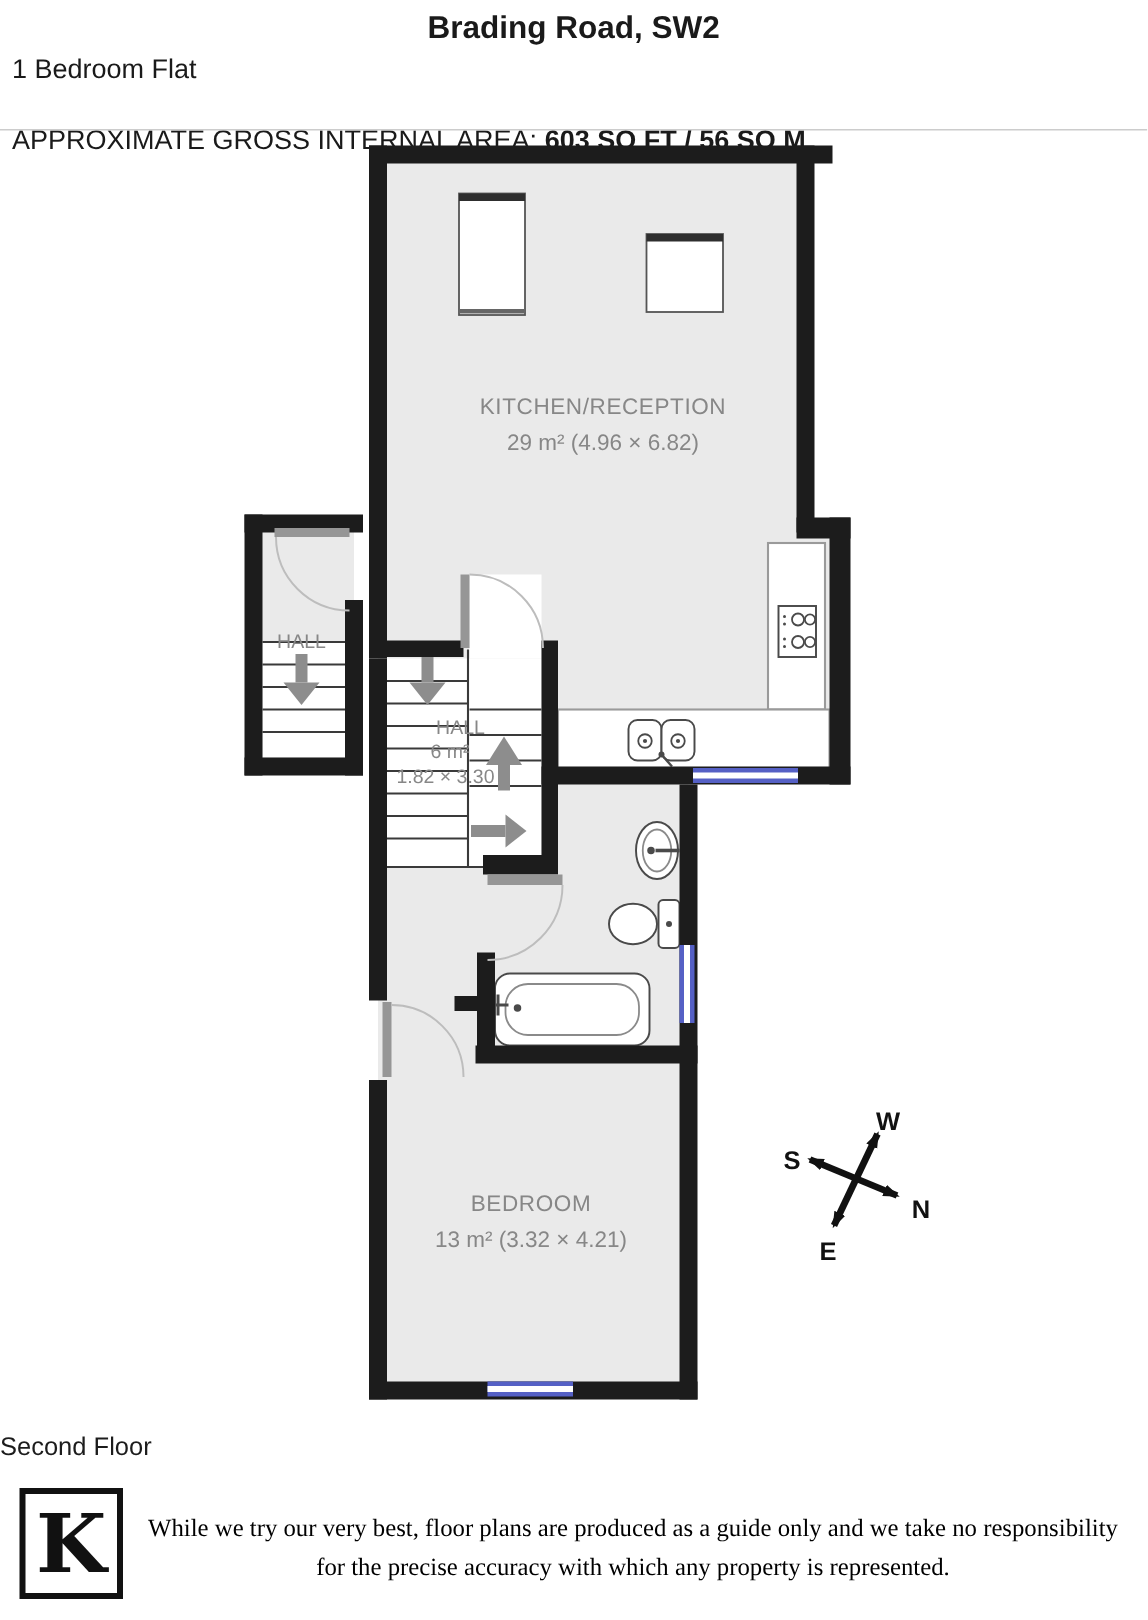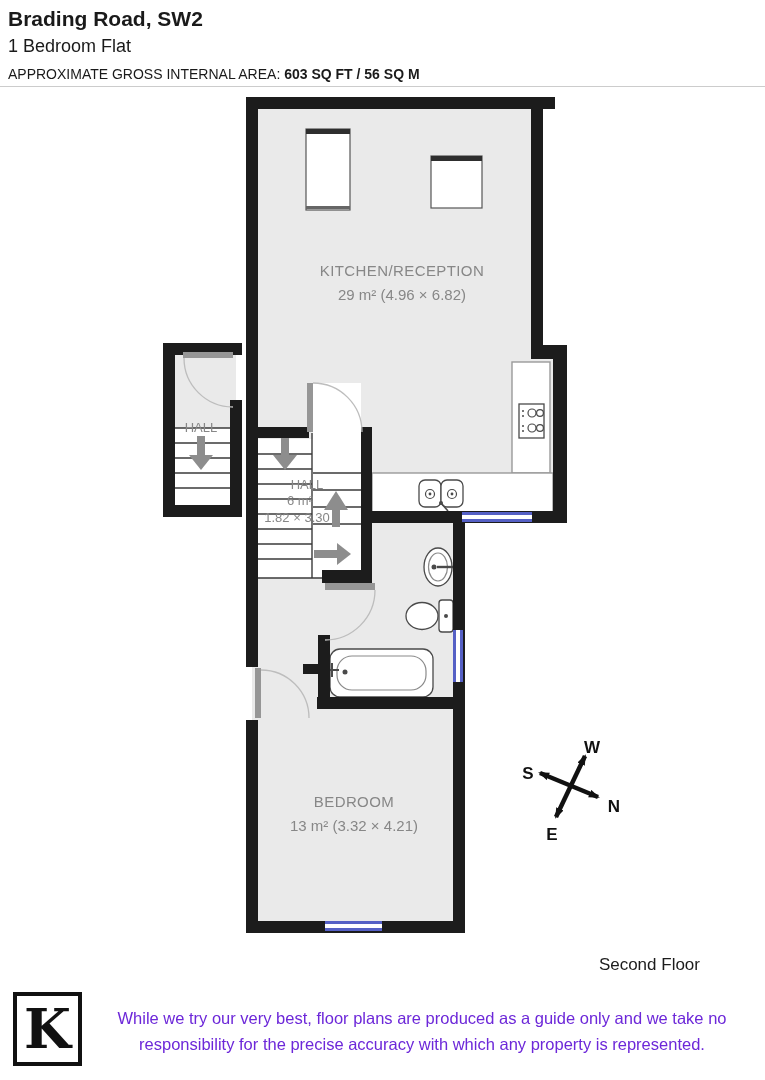--- a/index.html
+++ b/index.html
@@ -1,46 +1,46 @@
 <!DOCTYPE html>
 <html><head>
 <meta charset="utf-8">
 <style>
   html,body{margin:0;padding:0;background:#fff;}
   #page{position:relative;width:765px;height:1080px;background:#ffffff;overflow:hidden;
         font-family:"Liberation Sans",sans-serif;color:#1a1a1a;}
   
   .header{position:absolute;left:8px;top:6px;right:8px;}
-  .addr{font-size:21px;font-weight:bold;line-height:1.25;}
+  .addr{font-size:21px;font-weight:bold;line-height:1.25;text-align:center;}
   .ptype{font-size:18px;font-weight:normal;line-height:1.3;margin-top:3px;}
-  .arealine{font-size:14px;margin-top:7px;}
+  .arealine{font-size:18px;margin-top:24px;}
   .arealine .val{font-weight:bold;}
   .divider{position:absolute;left:0;top:86px;width:765px;height:1px;background:#cccccc;}
   
   svg.plan{position:absolute;left:0;top:0;width:765px;height:1080px;}
   .plan-label{font-family:"Liberation Sans",sans-serif;fill:#878787;}
   .room-name{font-size:15px;letter-spacing:.4px;}
   .room-dims{font-size:15px;}
   .hall-label{font-size:13px;}
   .compass-letter{font-size:17px;font-weight:bold;fill:#111;font-family:"Liberation Sans",sans-serif;}
   .tread{stroke:#3a3a3a;stroke-width:1.4;}
   .fixture{fill:#ffffff;stroke:#4a4a4a;stroke-width:1.3;}
   .fixture-light{fill:none;stroke:#8a8a8a;stroke-width:1.2;}
   .door-leaf{fill:#969696;}
   .door-arc{fill:none;stroke:#bdbdbd;stroke-width:1.3;}
   .counter{fill:#ffffff;stroke:#9a9a9a;stroke-width:1.4;}
   
-  .floor-label{position:absolute;left:0;top:955px;width:700px;text-align:right;
+  .floor-label{position:absolute;left:0;top:955px;width:700px;text-align:left;
                font-size:17px;color:#1c1c1c;}
   .k-logo{position:absolute;left:13px;top:992px;width:61px;height:66px;border:4px solid #111;
           display:flex;align-items:center;justify-content:center;}
   .k-logo span{font-family:"DejaVu Serif","Liberation Serif",serif;font-weight:bold;
                font-size:54px;line-height:1;color:#111;}
   .disclaimer{position:absolute;left:88px;top:1006px;width:668px;text-align:center;
-              font-size:16.5px;line-height:1.55;color:#6d28d9;}
+              font-size:16.5px;line-height:1.55;color:#000000;font-family:Liberation Serif, serif;}
 </style>
 </head>
 <body>
 
 <div id="page">
 
   <div class="header">
     <div class="addr">Brading Road, SW2</div>
     <div class="ptype">1 Bedroom Flat</div>
     <div class="arealine"><span>APPROXIMATE GROSS INTERNAL AREA:</span>&nbsp;<span class="val">603 SQ FT / 56 SQ M</span></div>

